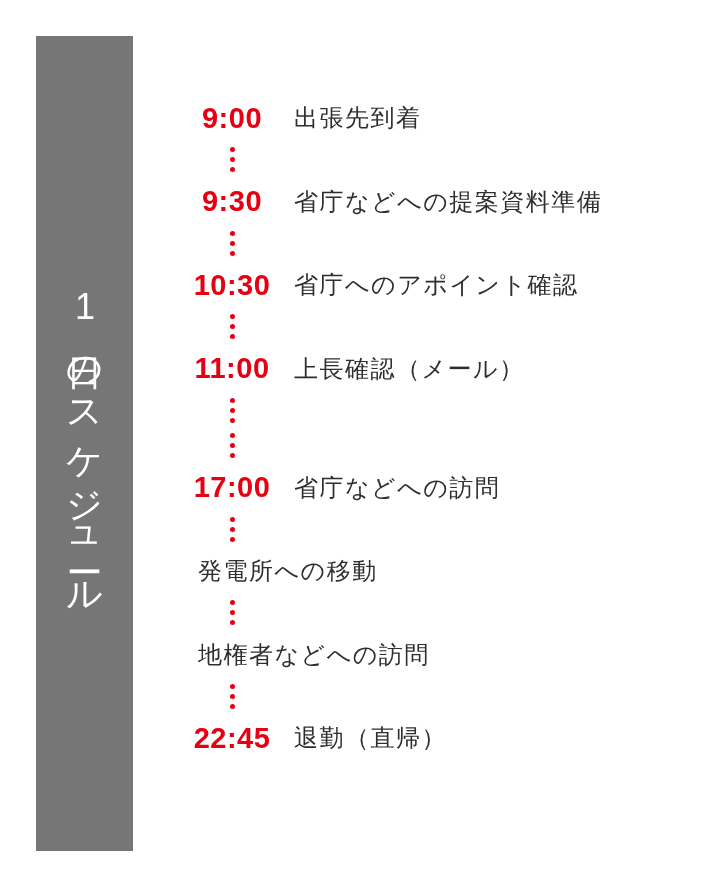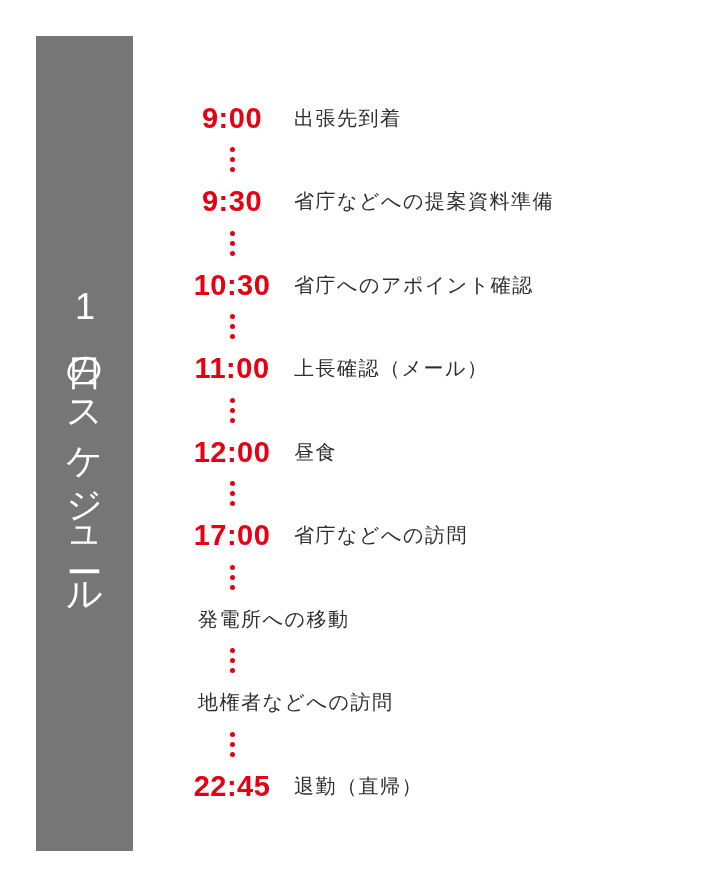--- a/index.html
+++ b/index.html
@@ -64,21 +64,21 @@
     flex: 0 0 96px;
     text-align: center;
     font-size: 29px;
     font-weight: 700;
     color: var(--red);
     letter-spacing: 0.5px;
     white-space: nowrap;
   }
   .label {
     margin-left: 14px;
-    font-size: 20px;
+    font-size: 24px;
     color: var(--label-color);
     letter-spacing: 1.5px;
     white-space: nowrap;
   }
   .dots {
     width: 96px;
     height: 35.5px;
     display: flex;
     flex-direction: column;
     align-items: center;
@@ -131,24 +131,20 @@
       </li>
       <li class="row">
         <span class="time">11:00</span>
         <span class="label">上長確認（メール）</span>
       </li>
       <li class="dots">
         <span class="dot"></span>
         <span class="dot"></span>
         <span class="dot"></span>
       </li>
-      <li class="row">
-        <span class="time">12:00</span>
-        <span class="label">昼食</span>
-      </li>
       <li class="dots">
         <span class="dot"></span>
         <span class="dot"></span>
         <span class="dot"></span>
       </li>
       <li class="row">
         <span class="time">17:00</span>
         <span class="label">省庁などへの訪問</span>
       </li>
       <li class="dots">

